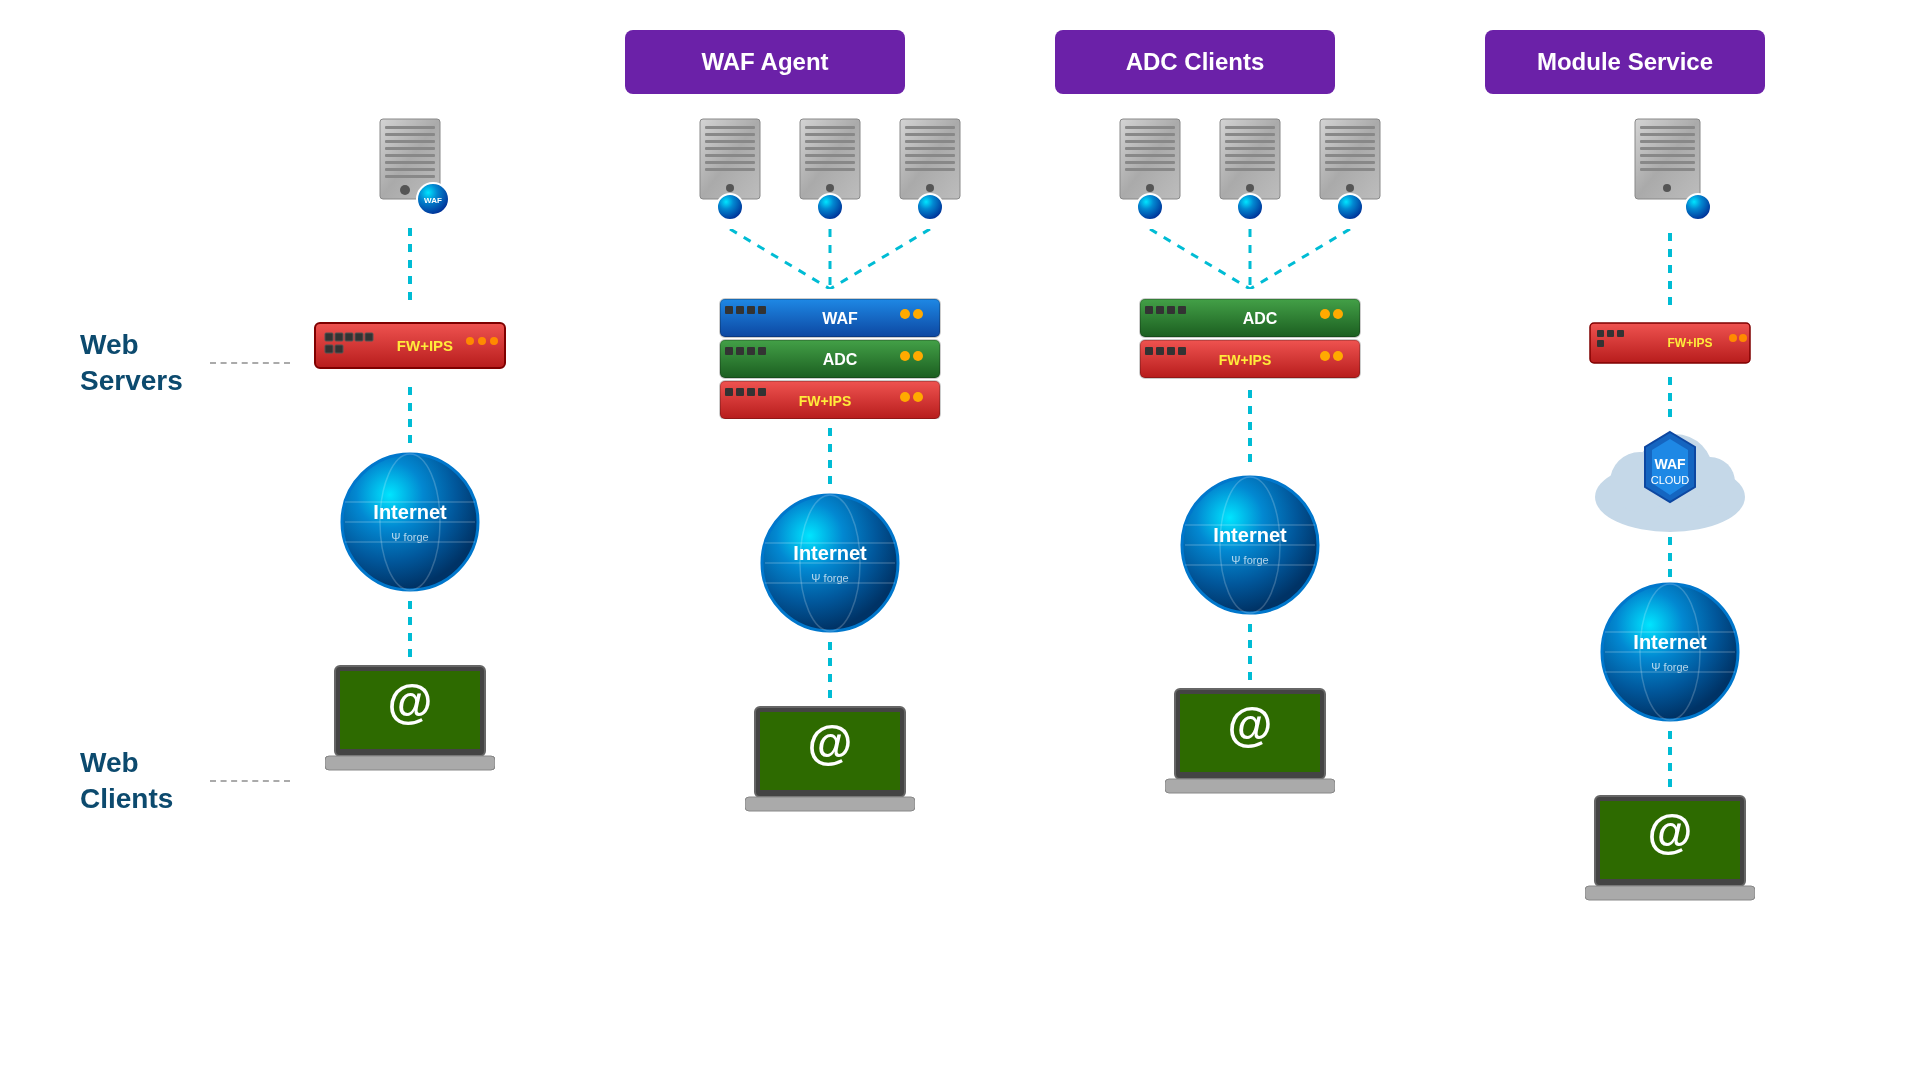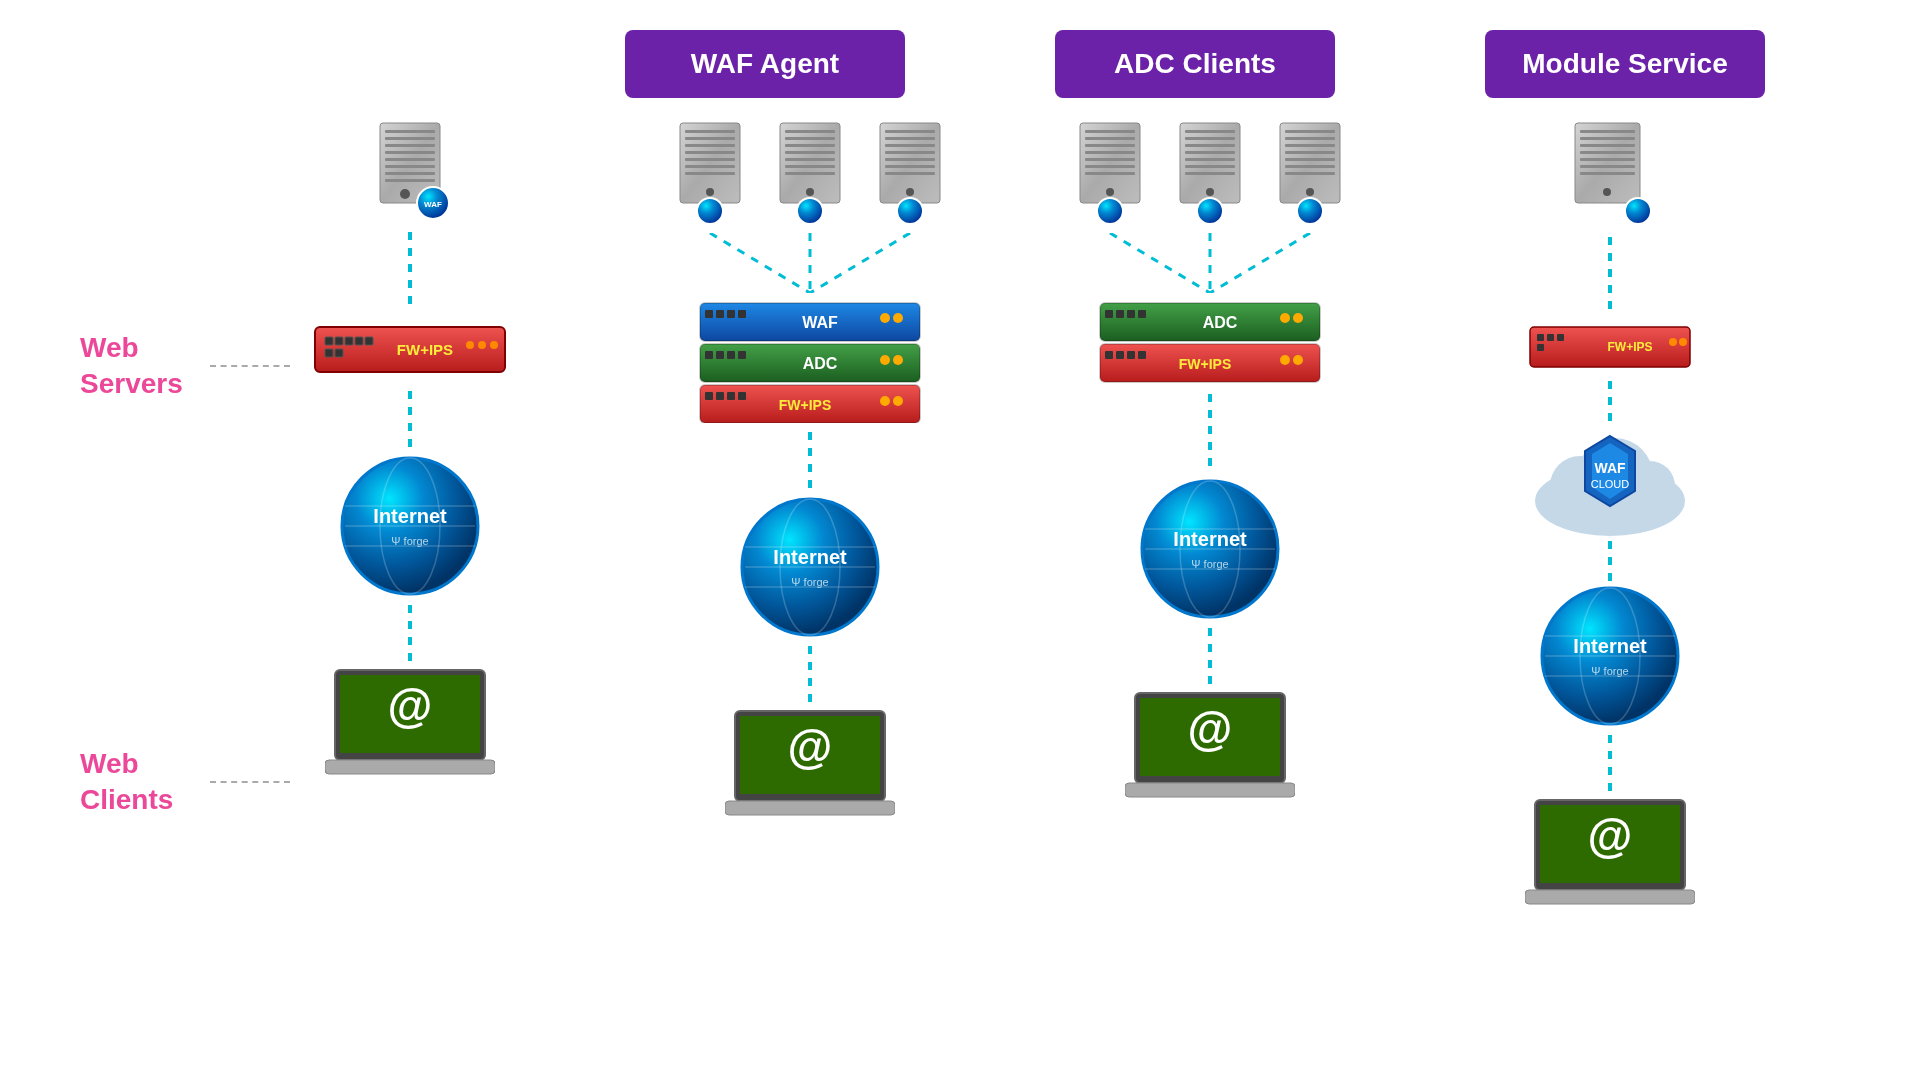--- a/index.html
+++ b/index.html
@@ -30,21 +30,21 @@
 
     .col-header {
       width: 370px;
       margin: 0 30px;
       text-align: center;
     }
 
     .col-header-badge {
       background: #6b21a8;
       color: white;
-      font-size: 28px;
+      font-size: 24px;
       font-weight: bold;
       padding: 18px 30px;
       border-radius: 8px;
       display: inline-block;
       min-width: 280px;
     }
 
     
     .content-area {
       display: flex;
@@ -58,30 +58,30 @@
       width: 160px;
       display: flex;
       flex-direction: column;
       justify-content: space-around;
       padding: 20px 0 60px 0;
     }
 
     .side-label {
       font-size: 28px;
       font-weight: bold;
-      color: #ec4899;
+      color: #0c4a6e;
       line-height: 1.3;
     }
 
     
     .columns-area {
       flex: 1;
       display: flex;
       gap: 60px;
-      justify-content: flex-start;
+      justify-content: space-between;
     }
 
     .column {
       width: 340px;
       display: flex;
       flex-direction: column;
       align-items: center;
       position: relative;
     }
 

